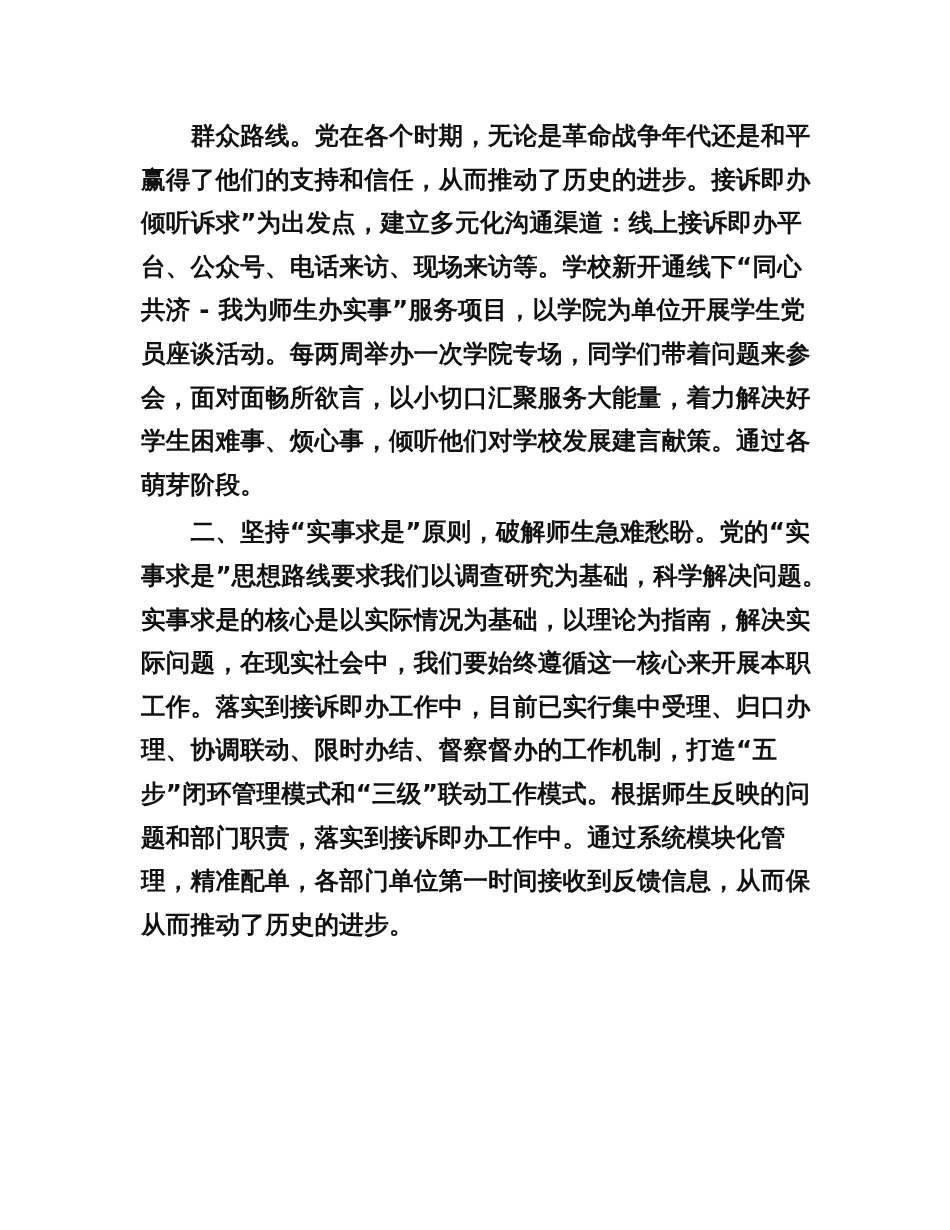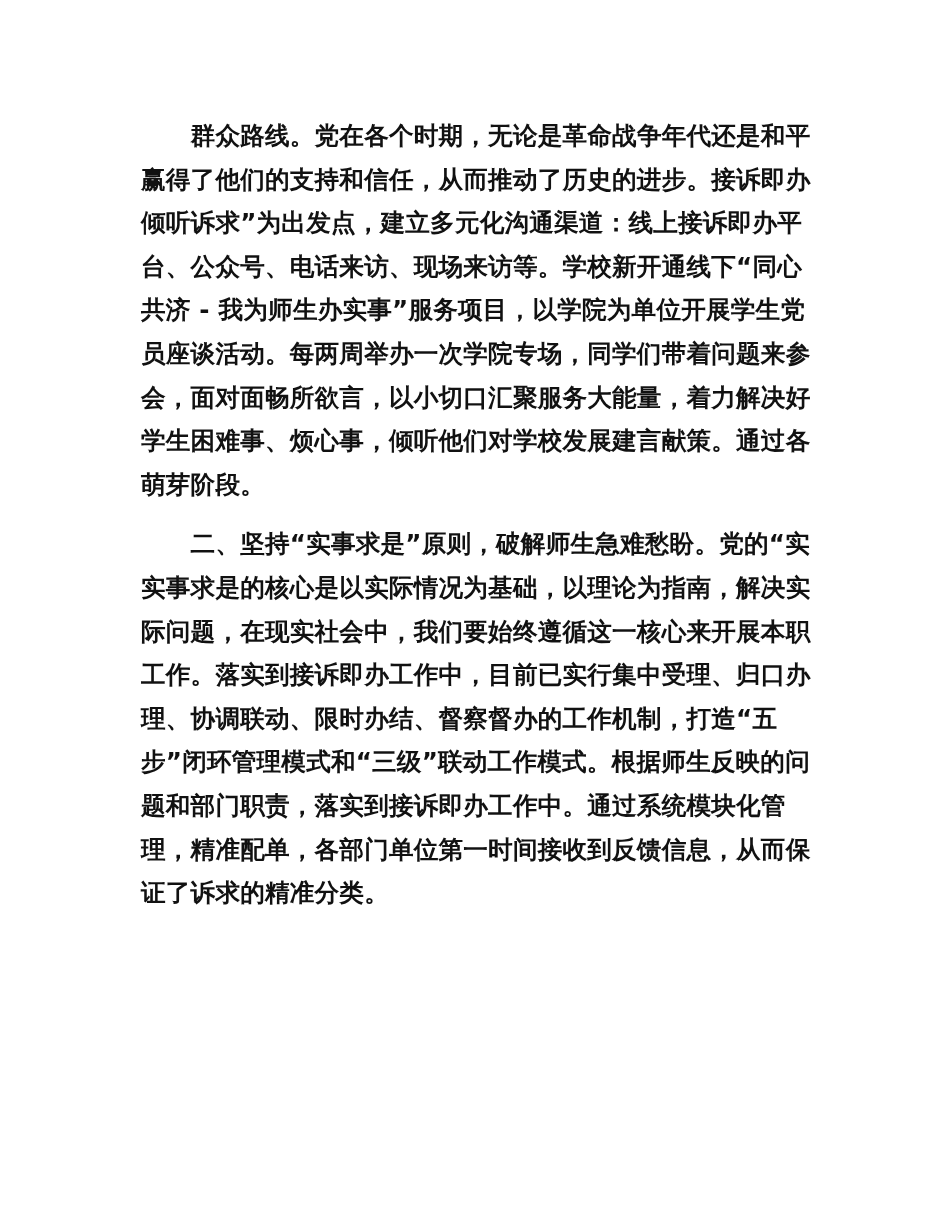--- a/index.html
+++ b/index.html
@@ -25,21 +25,21 @@
     .para {
       margin: 0;
       font-size: 24.6px;
       line-height: 43.6px;
       letter-spacing: 0.2px;
       text-indent: 49.6px;
       text-align: justify;
       word-break: break-all;
     }
     .para + .para {
-      margin-top: 16px;
+      margin-top: 4px;
     }
     .line {
       display: block;
       white-space: nowrap;
       text-indent: 0;
       height: 43.6px;
     }
     .line.first {
       padding-left: 49.6px;
     }
@@ -55,22 +55,23 @@
     <span class="line">台、公众号、电话来访、现场来访等。学校新开通线下“同心</span>
     <span class="line">共济 - 我为师生办实事”服务项目，以学院为单位开展学生党</span>
     <span class="line">员座谈活动。每两周举办一次学院专场，同学们带着问题来参</span>
     <span class="line">会，面对面畅所欲言，以小切口汇聚服务大能量，着力解决好</span>
     <span class="line">学生困难事、烦心事，倾听他们对学校发展建言献策。通过各</span>
     <span class="line">萌芽阶段。</span>
   </div>
 
   <div class="para">
     <span class="line first">二、坚持“实事求是”原则，破解师生急难愁盼。党的“实</span>
+    <span class="line">事求是”思想路线要求我们以调查研究为基础，科学解决问题。</span>
     <span class="line">实事求是的核心是以实际情况为基础，以理论为指南，解决实</span>
     <span class="line">际问题，在现实社会中，我们要始终遵循这一核心来开展本职</span>
     <span class="line">工作。落实到接诉即办工作中，目前已实行集中受理、归口办</span>
     <span class="line">理、协调联动、限时办结、督察督办的工作机制，打造“五</span>
     <span class="line">步”闭环管理模式和“三级”联动工作模式。根据师生反映的问</span>
     <span class="line">题和部门职责，落实到接诉即办工作中。通过系统模块化管</span>
     <span class="line">理，精准配单，各部门单位第一时间接收到反馈信息，从而保</span>
-    <span class="line">证了诉求的精准分类。</span>
+    <span class="line">从而推动了历史的进步。</span>
   </div>
 </div>
 
 </body></html>

